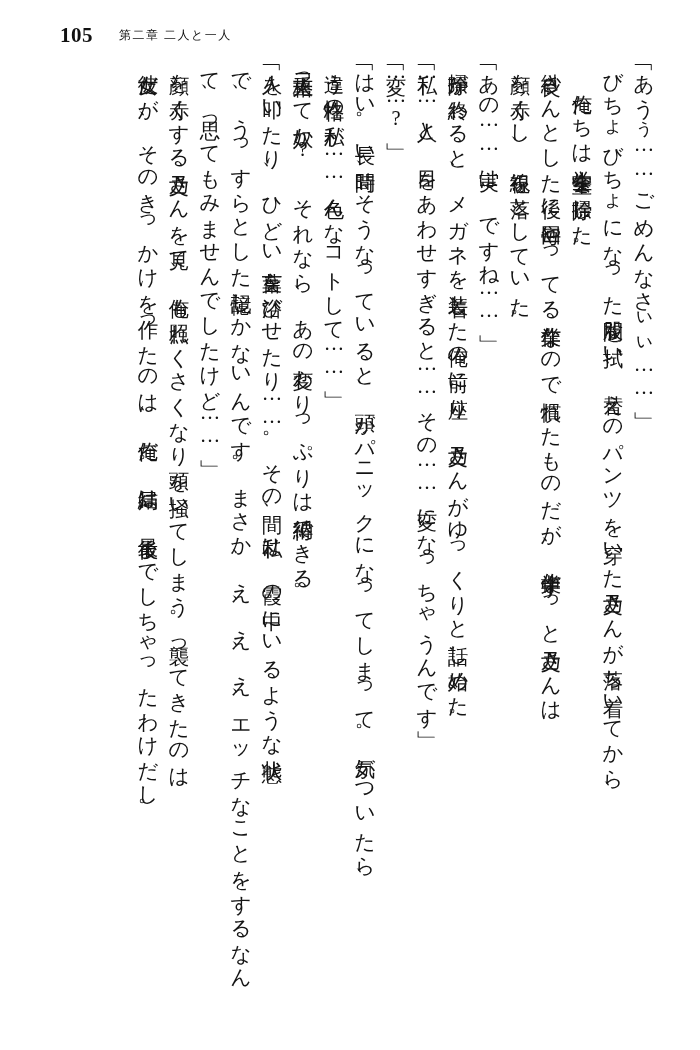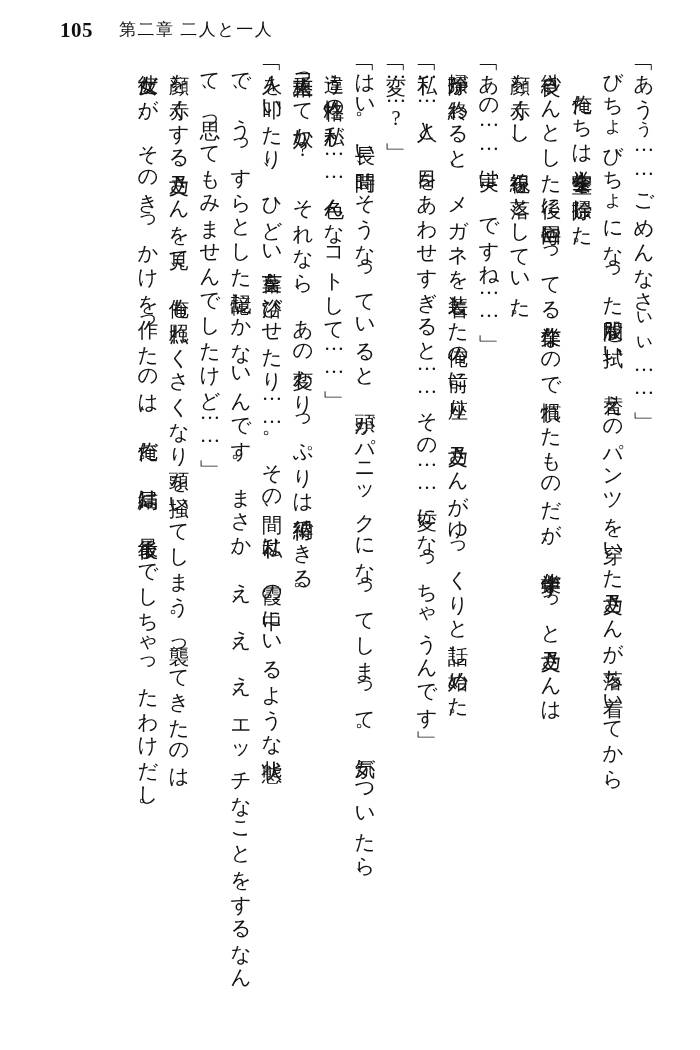--- a/index.html
+++ b/index.html
@@ -23,32 +23,32 @@
     background: #fff;
   }
   
   .page-header {
     position: absolute;
     top: 18px;
     left: 60px;
     right: 60px;
     height: 34px;
     display: flex;
-    align-items: flex-start;
+    align-items: center;
     gap: 26px;
     border-bottom: none;
   }
   .page-number {
     font-size: 21px;
     font-weight: bold;
     letter-spacing: 0.5px;
     color: #111;
   }
   .chapter-title {
-    font-size: 17px;
+    font-size: 12px;
     letter-spacing: 1.5px;
     color: #111;
   }
   
   .body-area {
     position: absolute;
     top: 58px;
     left: 52px;
     right: 46px;
     bottom: 22px;

